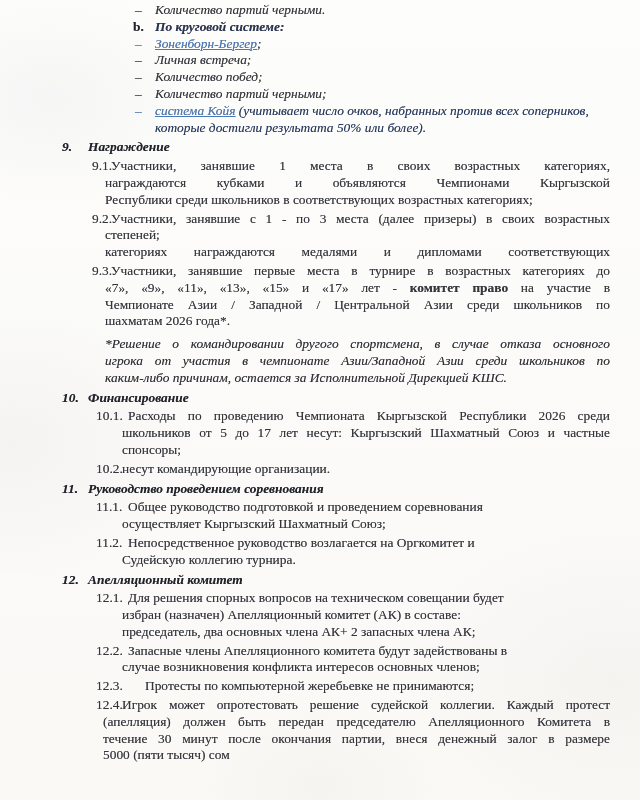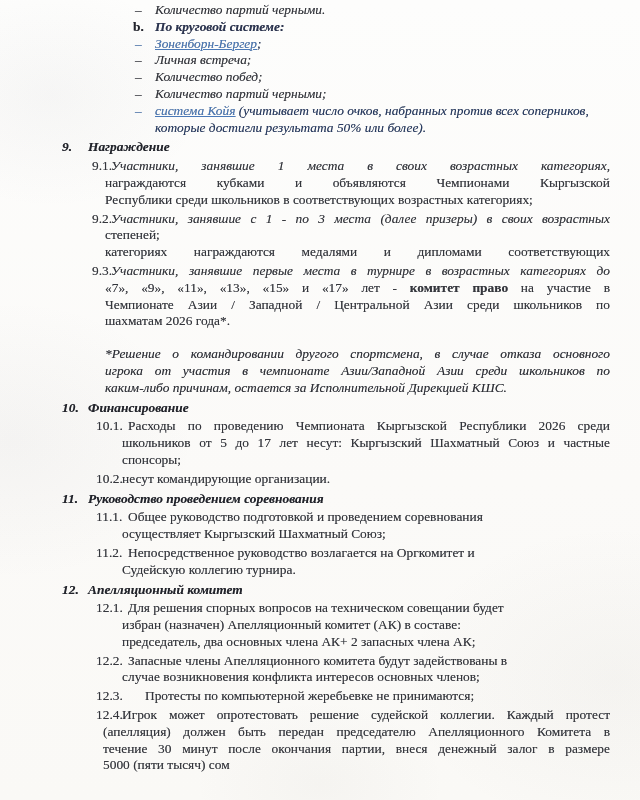--- a/index.html
+++ b/index.html
@@ -41,32 +41,32 @@
   
   .sec-head{margin-top:3px;font-weight:bold;color:#21232a;white-space:nowrap;font-style:italic;}
   .sec-head .num{display:inline-block;min-width:26px;}
   .sub{position:relative;margin-top:2px;}
   .sub > .num{position:absolute;left:4px;top:0;}
   .sub .txt > .ln{white-space:nowrap;}
   .ln.j{text-align:justify;text-align-last:justify;white-space:normal;}
   
   .s-a{margin-left:26px;}
   .s-a .txt{margin-left:17px;}
-  .s-a .txt .first{padding-left:6px;font-style:italic;}
+  .s-a .txt .first{padding-left:6px;}
   
   .s-b{margin-left:30px;}
   .s-b .txt{margin-left:30px;}
   .s-b .txt .first{padding-left:6px;}
   
   .hang-tight .txt{margin-left:11px;}
   .hang-tight .txt .first{padding-left:19px;}
   .tab2{padding-left:23px;}
   .tab3{padding-left:45px;margin-top:48px;}
 
-  .note{font-style:italic;margin-top:16px;color:#2e3037;}
+  .note{font-style:italic;margin-top:6px;color:#2e3037;}
 </style>
 </head>
 <body>
 
 <div class="page">
   <div class="noise"></div>
   <div class="content">
 
     <div class="intro">
       <div class="li">

